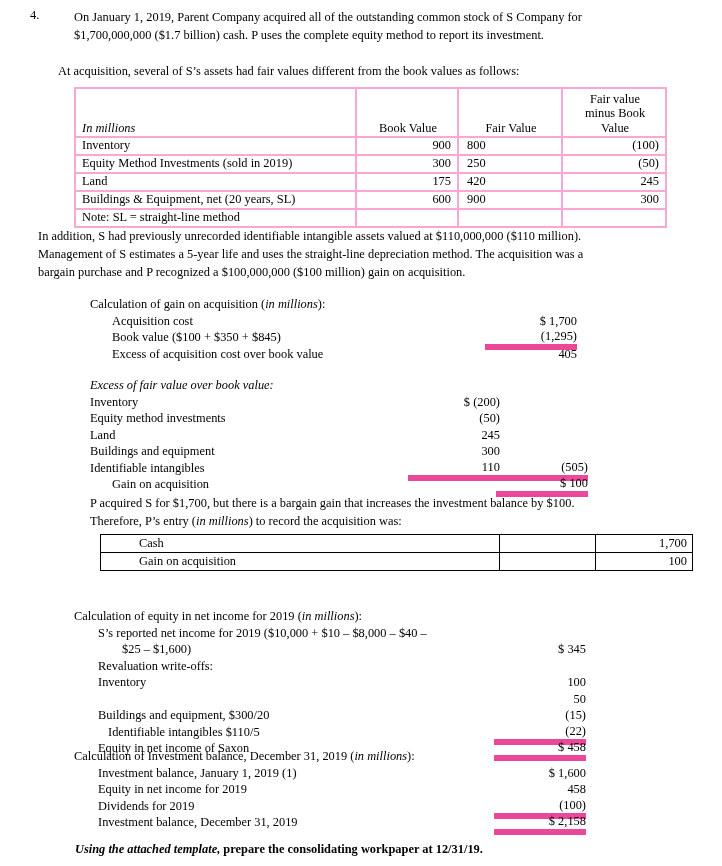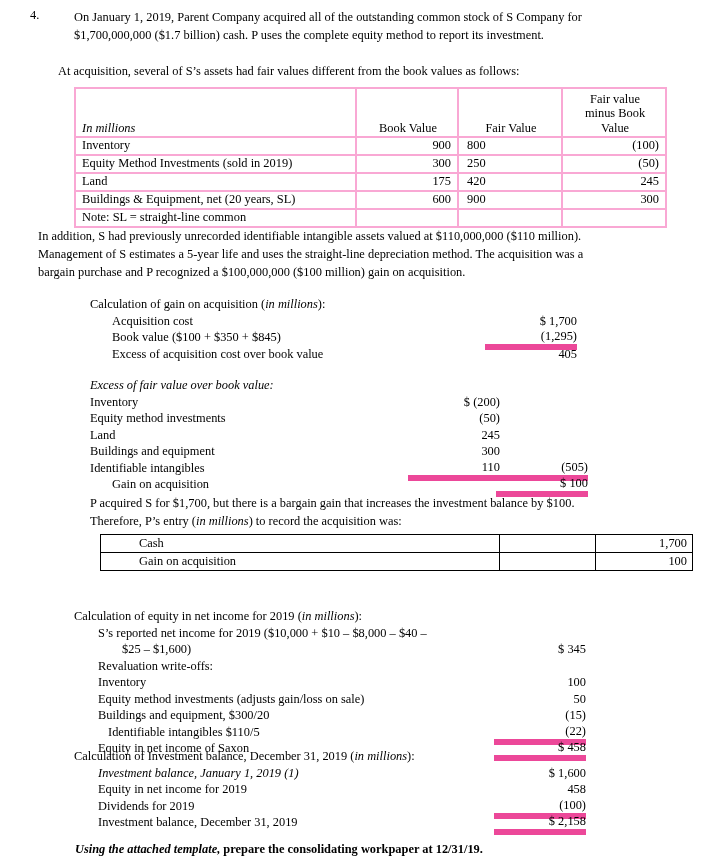--- a/index.html
+++ b/index.html
@@ -131,21 +131,21 @@
         <td class="c-fv">420</td>
         <td class="c-diff">245</td>
       </tr>
       <tr>
         <td class="c-label">Buildings &amp; Equipment, net (20 years, SL)</td>
         <td class="c-bv">600</td>
         <td class="c-fv">900</td>
         <td class="c-diff">300</td>
       </tr>
       <tr>
-        <td class="c-label">Note: SL = straight-line common</td>
+        <td class="c-label">Note: SL = straight-line method</td>
         <td class="c-bv"></td>
         <td class="c-fv"></td>
         <td class="c-diff"></td>
       </tr>
     </tbody>
   </table>
 
   <div class="abs" style="left:38px; top:227px; width:660px;">
     <div>In addition, S had previously unrecorded identifiable intangible assets valued at $110,000,000 ($110 million).</div>
     <div>Management of S estimates a 5-year life and uses the straight-line depreciation method. The acquisition was a</div>
@@ -239,21 +239,20 @@
     </div>
     <div class="row">
       <span class="lbl" style="left:24px;">Revaluation write-offs:</span>
       <span class="amt col1" style="left:420px;"></span>
     </div>
     <div class="row">
       <span class="lbl" style="left:24px;">Inventory</span>
       <span class="amt col1" style="left:420px;">100</span>
     </div>
     <div class="row">
-      <span class="lbl" style="left:24px;">Equity method investments (adjusts gain/loss on sale)</span>
       <span class="amt col1" style="left:420px;">50</span>
     </div>
     <div class="row">
       <span class="lbl" style="left:24px;">Buildings and equipment, $300/20</span>
       <span class="amt col1" style="left:420px;">(15)</span>
     </div>
     <div class="row">
       <span class="lbl" style="left:34px;">Identifiable intangibles $110/5</span>
       <span class="amt col1 ul-single" style="left:420px; height:15px; line-height:15px;">(22)</span>
     </div>
@@ -261,21 +260,21 @@
       <span class="lbl" style="left:24px;">Equity in net income of Saxon</span>
       <span class="amt col1 ul-single" style="left:420px; height:15px; line-height:15px;">$ 458</span>
     </div>
   </div>
 
   <div class="sched" style="left:74px; top:748px; width:540px;">
     <div class="row">
       <span class="lbl"><span>Calculation of Investment balance, December 31, 2019 (</span><span class="ital">in millions</span><span>):</span></span>
     </div>
     <div class="row">
-      <span class="lbl" style="left:24px;font-style:italic;">Investment balance, January 1, 2019 (1)</span>
+      <span class="lbl" style="left:24px;">Investment balance, January 1, 2019 (1)</span>
       <span class="amt col1" style="left:420px;">$  1,600</span>
     </div>
     <div class="row">
       <span class="lbl" style="left:24px;">Equity in net income for 2019</span>
       <span class="amt col1" style="left:420px;">458</span>
     </div>
     <div class="row">
       <span class="lbl" style="left:24px;">Dividends for 2019</span>
       <span class="amt col1 ul-single" style="left:420px; height:15px; line-height:15px;">(100)</span>
     </div>

